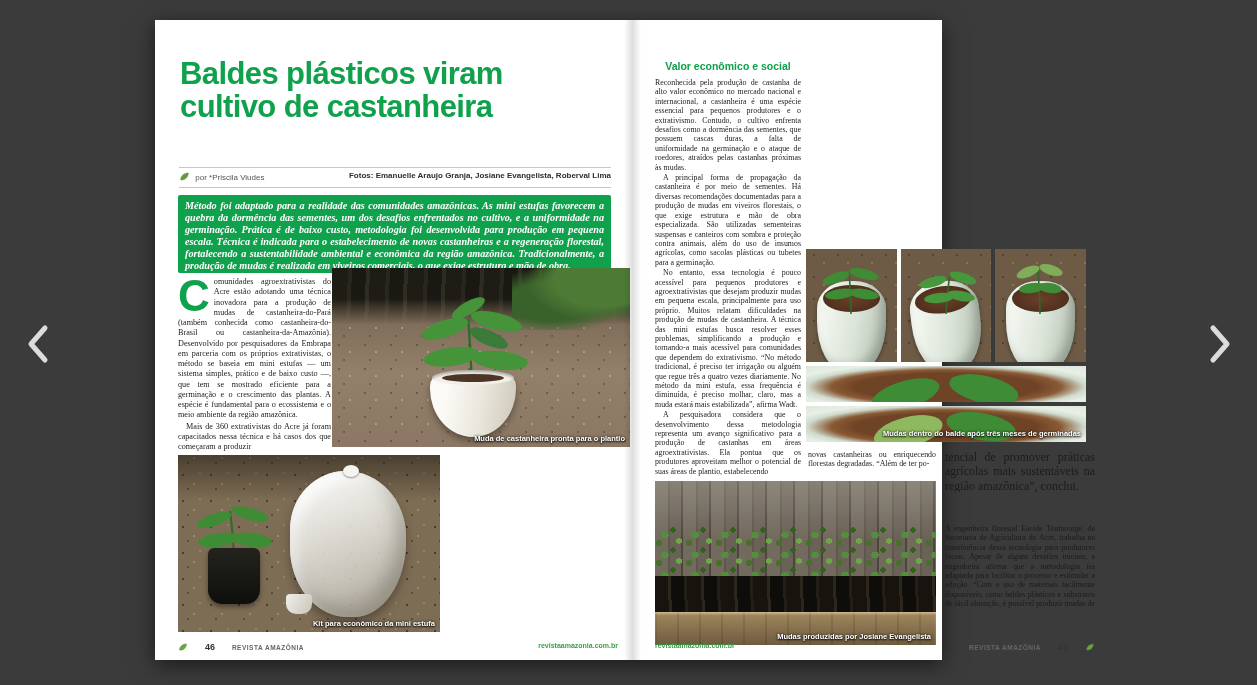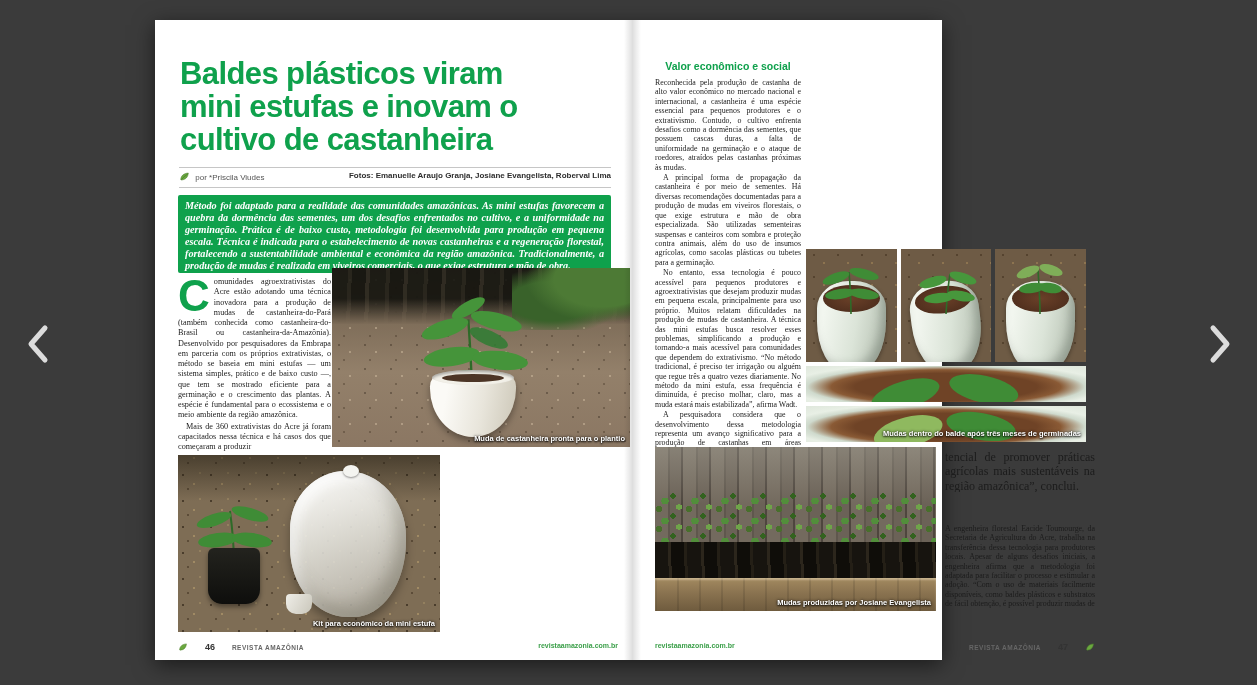--- a/index.html
+++ b/index.html
@@ -146,21 +146,21 @@
     box-shadow:inset -5px -6px 10px rgba(90,100,90,.4), 0 2px 4px rgba(0,0,0,.35);}
   .bkt::before{content:"";position:absolute;left:9%;right:9%;top:5%;height:30%;border-radius:50%;
     background:radial-gradient(#6a4028,#47291a);}
   .cell .plant{position:absolute;left:50%;top:6%;transform:translateX(-50%);}
   .cell.tilt .bkt{transform:rotate(-7deg);}
   .closeup{position:relative;flex:1;overflow:hidden;
     background:radial-gradient(ellipse at 50% 58%, #6f4326 0 46%, #8a5a35 58%, #cfdacd 70%, #e8efe5 80%, #dfe7dc 100%);}
   .closeup .plant{position:absolute;left:50%;top:2%;transform:translateX(-50%) scale(1.35);}
 
   
-  .pbottom{left:500px;top:427px;width:281px;height:164px;}
+  .pbottom{left:500px;top:461px;width:281px;height:164px;}
   .pb-fence{position:absolute;inset:0;
     background:repeating-linear-gradient(90deg,#736a5e 0 13px,#5f574d 13px 15px,#6b6257 15px 26px,#4e463e 26px 28px);}
   .pb-fence::after{content:"";position:absolute;inset:0;
     background:linear-gradient(180deg,rgba(210,210,198,.28),transparent 35%);}
   .pb-green{position:absolute;left:0;right:0;top:28%;height:36%;
     background:
       radial-gradient(7px 6px at 10px 8px, #528e3b 55%, transparent 56%),
       radial-gradient(6px 5px at 24px 14px, #6fa449 55%, transparent 56%),
       radial-gradient(5px 5px at 18px 3px, #33621f 55%, transparent 56%),
       radial-gradient(6px 6px at 4px 16px, #486f2c 55%, transparent 56%);
@@ -190,21 +190,20 @@
       <svg width="26" height="40" viewBox="0 0 26 40">
           <polyline points="6,4 20,20 6,36" fill="none" stroke="#dcdcdc" stroke-width="5" stroke-linecap="round" stroke-linejoin="round"></polyline>
         </svg>
     </span>
   </button>
 
   <div class="spread">
 
     <div class="title">
       <div>Baldes plásticos viram</div>
-      <div>mini estufas e inovam o</div>
       <div>cultivo de castanheira</div>
     </div>
 
     <div class="rule r1"></div>
     <div class="byline-row">
       <span class="leaf">
         <svg width="11" height="11" viewBox="0 0 16 16">
             <path d="M2.5 12.5 C3 7 6.5 3.5 13.5 3 C13 9 9.5 12.8 3.5 13 Z" fill="#6aa83f" stroke="#4a7d2a" stroke-width=".8"></path>
             <path d="M3.5 12.5 C6 9.5 9 6.5 12.5 4.5" stroke="#3a6b22" stroke-width=".8" fill="none"></path>
           </svg>

